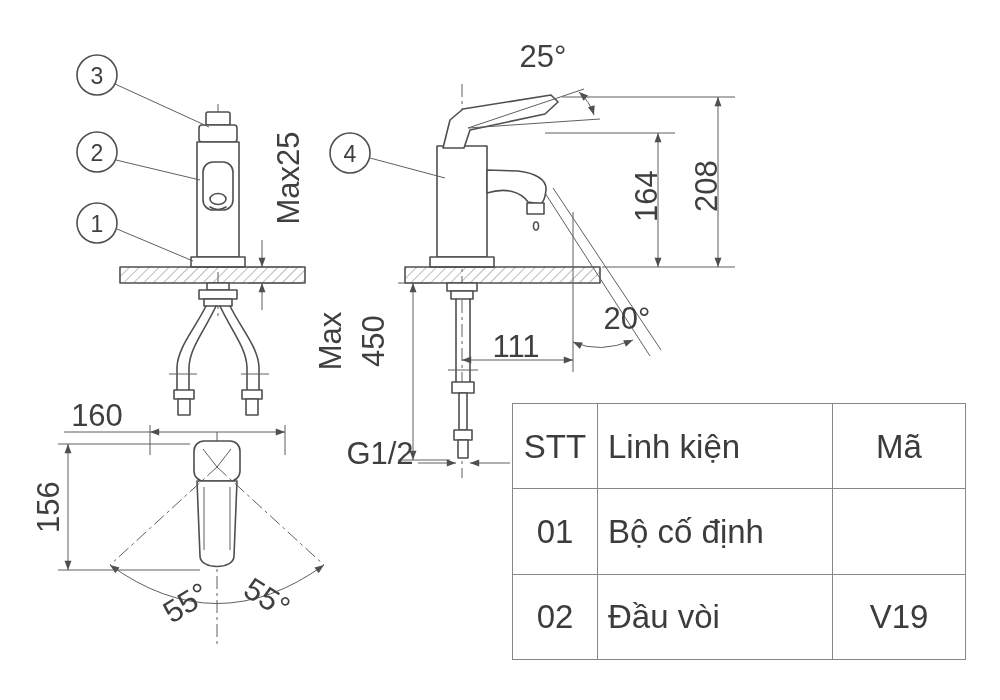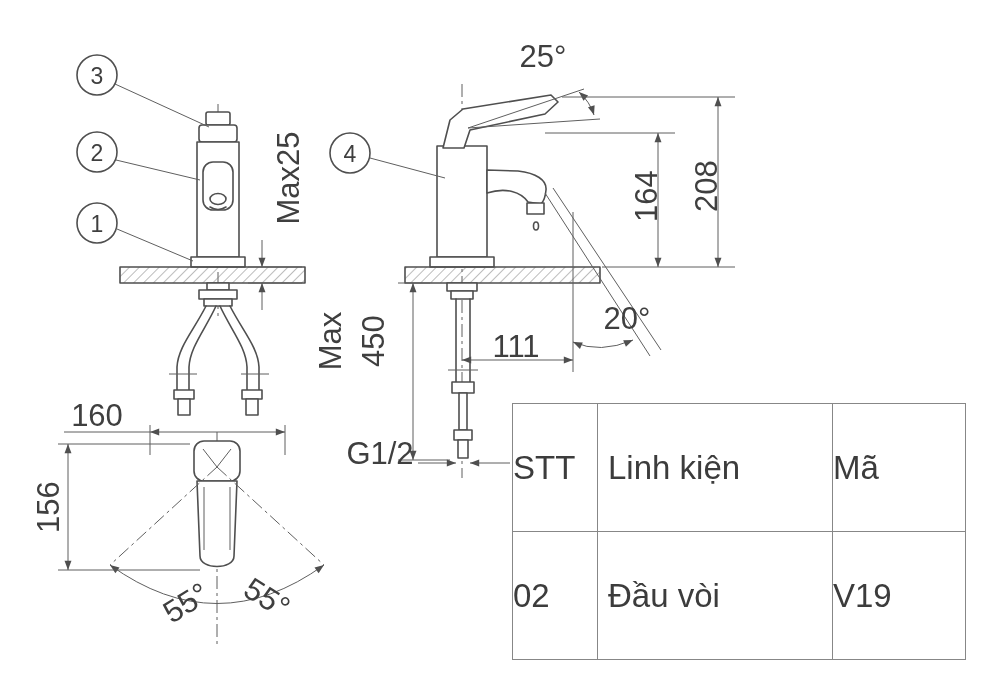--- a/index.html
+++ b/index.html
@@ -9,21 +9,21 @@
   .ln{stroke:#4f4f4f;stroke-width:1.6;fill:none;stroke-linejoin:round;stroke-linecap:round;}
   .lnw{stroke:#4f4f4f;stroke-width:1.6;fill:#ffffff;stroke-linejoin:round;}
   .thin{stroke:#5f5f5f;stroke-width:1;fill:none;}
   .cl{stroke:#5f5f5f;stroke-width:1;fill:none;stroke-dasharray:13 4 3 4;}
   .dimtxt{font-size:31px;fill:#3f3f3f;}
   .cnum{font-size:23px;fill:#3f3f3f;}
   .spec-table{position:absolute;left:512px;top:403px;width:453px;height:257px;
               border-collapse:collapse;table-layout:fixed;font-size:33px;color:#3c3c3c;}
   .spec-table td{border:1px solid #878787;padding:0 0 0 10px;text-align:left;
                  height:51px;line-height:51px;white-space:nowrap;overflow:hidden;}
-  .spec-table td.c{text-align:left;padding:0;}
+  .spec-table td.c{text-align:center;padding:0;}
 </style>
 </head>
 <body>
 
 <div class="stage">
 
 <svg width="1000" height="700" viewBox="0 0 1000 700">
   <defs>
     <marker id="arr" viewBox="0 0 12 12" refX="11" refY="6" markerWidth="11" markerHeight="11" markerUnits="userSpaceOnUse" orient="auto-start-reverse">
       <path d="M1,2.2 L11,6 L1,9.8 Z" fill="#4f4f4f"></path>
@@ -177,20 +177,25 @@
         <col style="width:235px">
         <col style="width:133px">
       </colgroup>
   <tbody>
         <tr>
     <td class="c">STT</td>
     <td>Linh kiện</td>
     <td class="c">Mã</td>
   </tr>
   <tr>
+    <td class="c">01</td>
+    <td>Bộ cố định</td>
+    <td class="c"></td>
+  </tr>
+  <tr>
     <td class="c">02</td>
     <td>Đầu vòi</td>
     <td class="c">V19</td>
   </tr>
 </tbody>
     </table>
 
 </div>
 
 </body></html>

